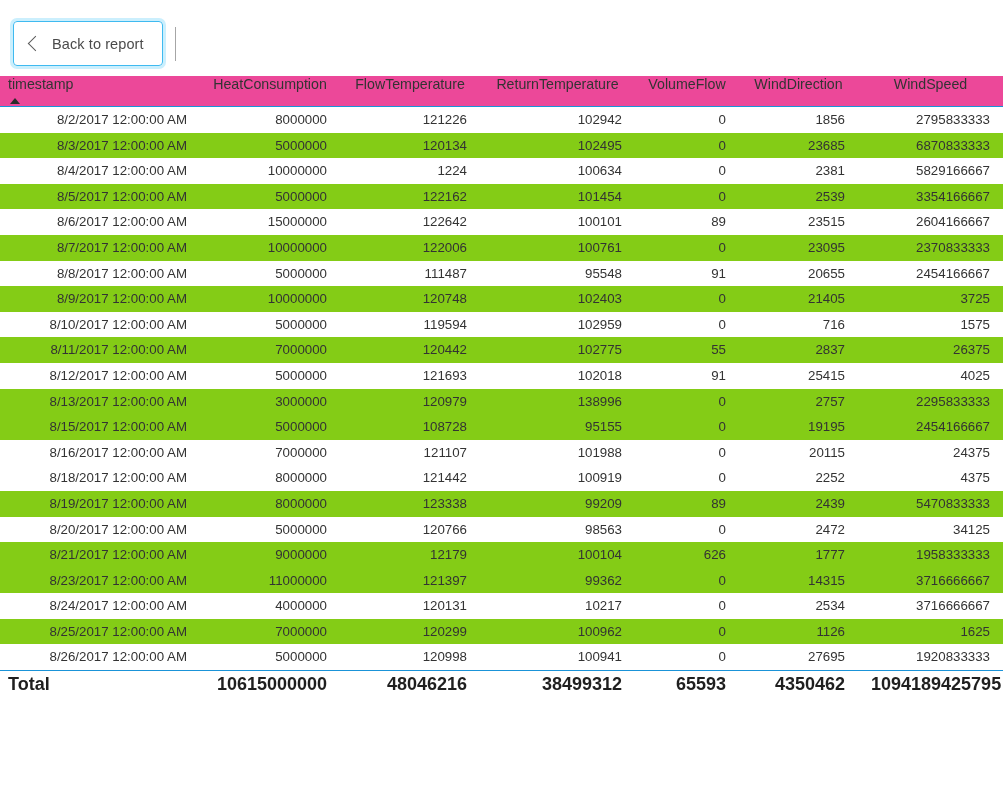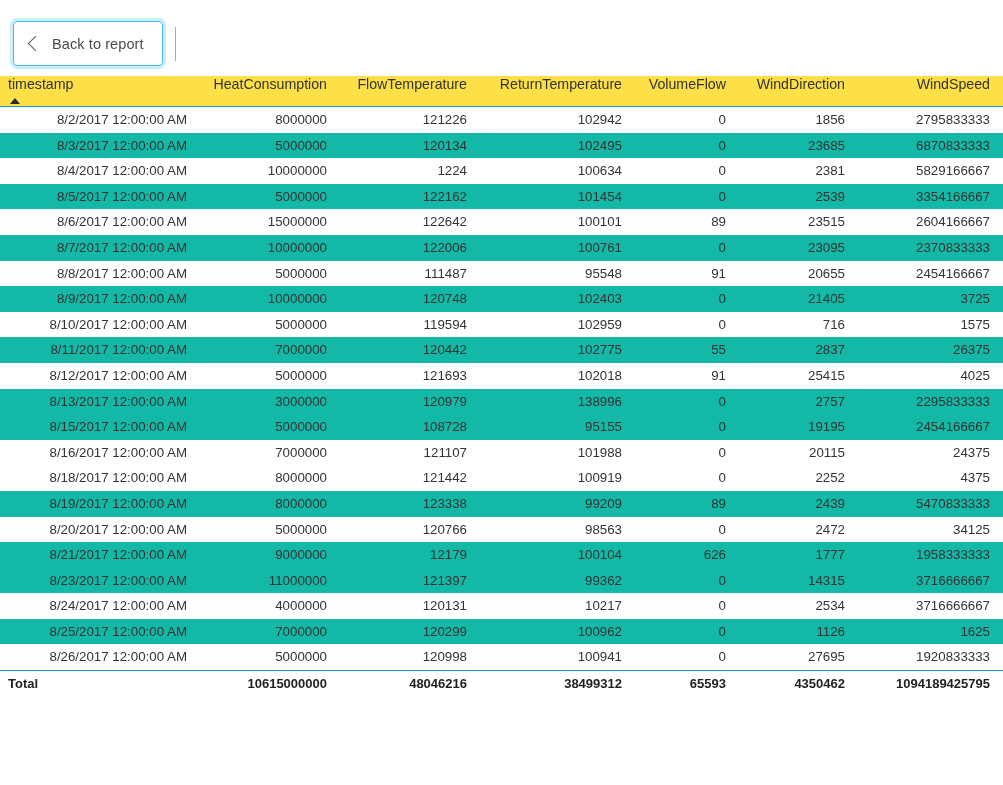--- a/index.html
+++ b/index.html
@@ -106,63 +106,63 @@
   table.grid col.c-winddir  { width: 119px; }
   table.grid col.c-windsp   { width: 145px; }
 
   thead th {
     font-weight: normal;
     font-size: 14.2px;
     color: #333333;
     padding: 0 13px 14px 13px;
     vertical-align: bottom;
     border-bottom: 1.6px solid #1a93d8;
-    background: #fde047;
+    background: #ec4899;
     white-space: nowrap;
   }
 
   thead th.align-left  { text-align: left;  padding-left: 8px; }
-  thead th.align-right { text-align: right; padding-right: 13px; }
+  thead th.align-right { padding-right: 13px; }
 
   th.align-left { position: relative; }
 
   .sort-arrow {
     position: absolute;
     left: 10px;
     bottom: 2px;
     width: 0;
     height: 0;
     border-left: 5px solid transparent;
     border-right: 5px solid transparent;
     border-bottom: 6px solid #2b2b2b;
   }
 
   tbody tr { height: 25.6px; }
   tbody tr.odd  { background: #ffffff; }
-  tbody tr.even { background: #14b8a6; }
+  tbody tr.even { background: #84cc16; }
 
   tbody td {
     padding: 0 13px;
     white-space: nowrap;
     color: #333333;
     font-size: 13.3px;
     line-height: 25.6px;
     height: 25.6px;
   }
   tbody td.align-left  { text-align: right;  padding-left: 8px; }
   tbody td.align-right { text-align: right; padding-right: 13px; }
 
   tfoot tr.total-row {
     height: 26px;
     background: #ffffff;
   }
   tfoot td {
     font-weight: bold;
     color: #1f1f1f;
-    font-size: 13px;
+    font-size: 18px;
     padding: 0 13px;
     border-top: 1.6px solid #1a93d8;
     height: 26px;
     line-height: 26px;
     white-space: nowrap;
   }
   tfoot td.align-left  { text-align: left;  padding-left: 8px; }
   tfoot td.align-right { text-align: right; padding-right: 13px; }
 </style>
 </head>

